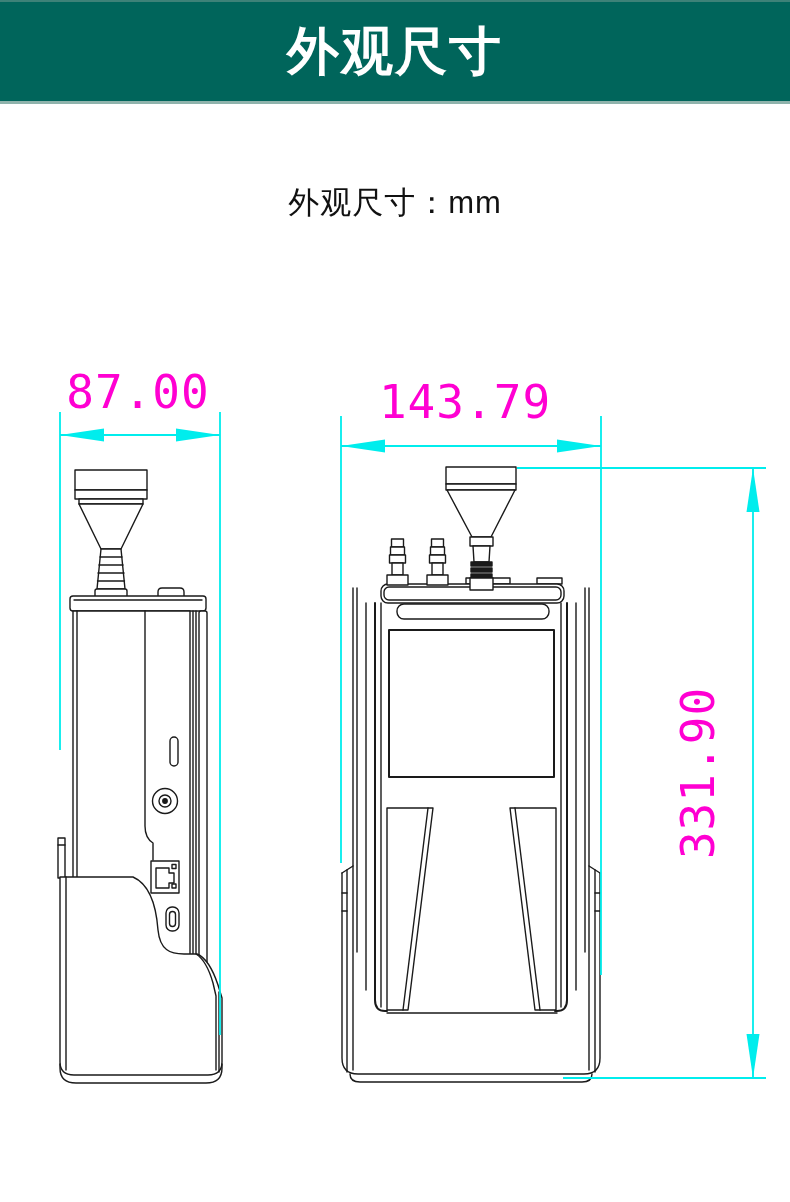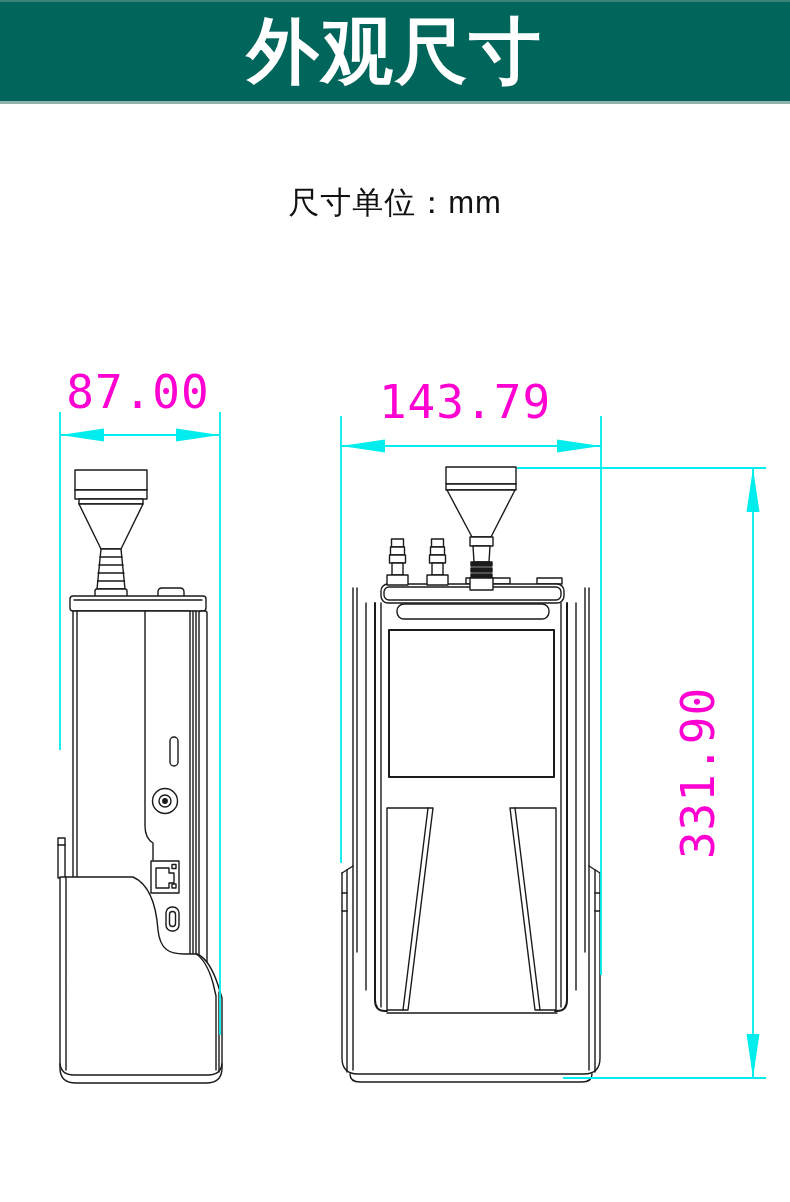--- a/index.html
+++ b/index.html
@@ -4,21 +4,21 @@
 <style>
   html,body{margin:0;padding:0;background:#ffffff;}
   .page{position:relative;width:790px;height:1202px;background:#ffffff;overflow:hidden;
         font-family:"Liberation Sans","DejaVu Sans",sans-serif;}
   header.banner{
     position:absolute;top:0;left:0;width:790px;height:104px;
     background:#00655B;border-top:2px solid #3d8278;border-bottom:3px solid #8fb3ac;
     box-sizing:border-box;display:flex;align-items:center;justify-content:center;
   }
   h1.title{
-    margin:0;color:#ffffff;font-size:72px;font-weight:bold;letter-spacing:2px;
+    margin:0;color:#ffffff;font-size:52px;font-weight:bold;letter-spacing:2px;
     font-family:"Liberation Sans","DejaVu Sans",sans-serif;
   }
   .subtitle{
     position:absolute;top:182px;left:0;width:790px;text-align:center;
     color:#111111;font-size:31px;letter-spacing:1px;
   }
   svg.drawing{position:absolute;top:0;left:0;}
   svg.drawing text.dim{
     font-family:"DejaVu Sans Mono","Liberation Mono",monospace;
     font-size:46px;letter-spacing:1px;
@@ -26,21 +26,21 @@
 </style>
 </head>
 <body>
 
 <div class="page">
 
   <header class="banner">
     <h1 class="title">外观尺寸</h1>
   </header>
 
-  <div class="subtitle">尺寸单位：mm</div>
+  <div class="subtitle">外观尺寸：mm</div>
 
   <svg class="drawing" width="790" height="1202" viewBox="0 0 790 1202">
 
     <g stroke="#1a1a1a" stroke-width="1.4" fill="#ffffff" stroke-linejoin="round" stroke-linecap="round">
 
       <g>
         <rect x="75" y="470" width="72" height="20"></rect>
         <rect x="75" y="490" width="72" height="9"></rect>
         <rect x="79" y="499" width="64" height="5"></rect>
         <polygon points="79,504 143,504 121,549 101,549"></polygon>

